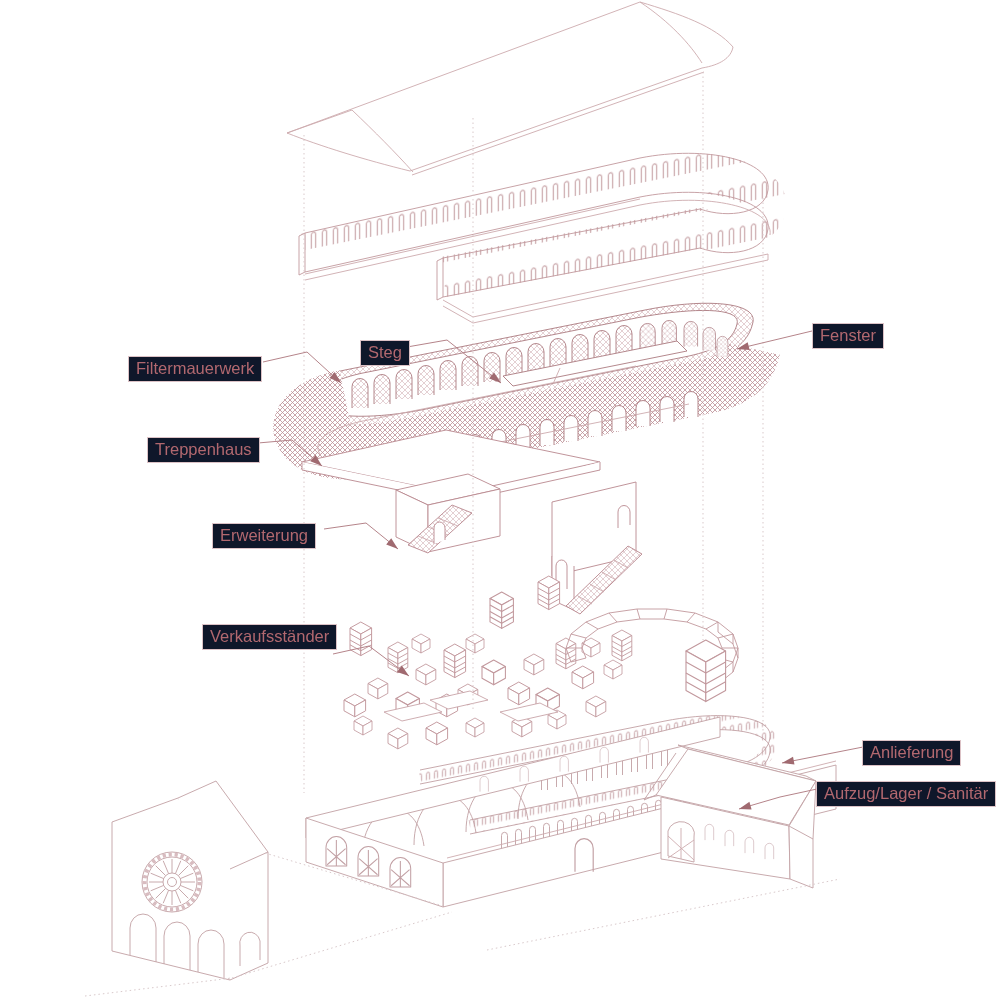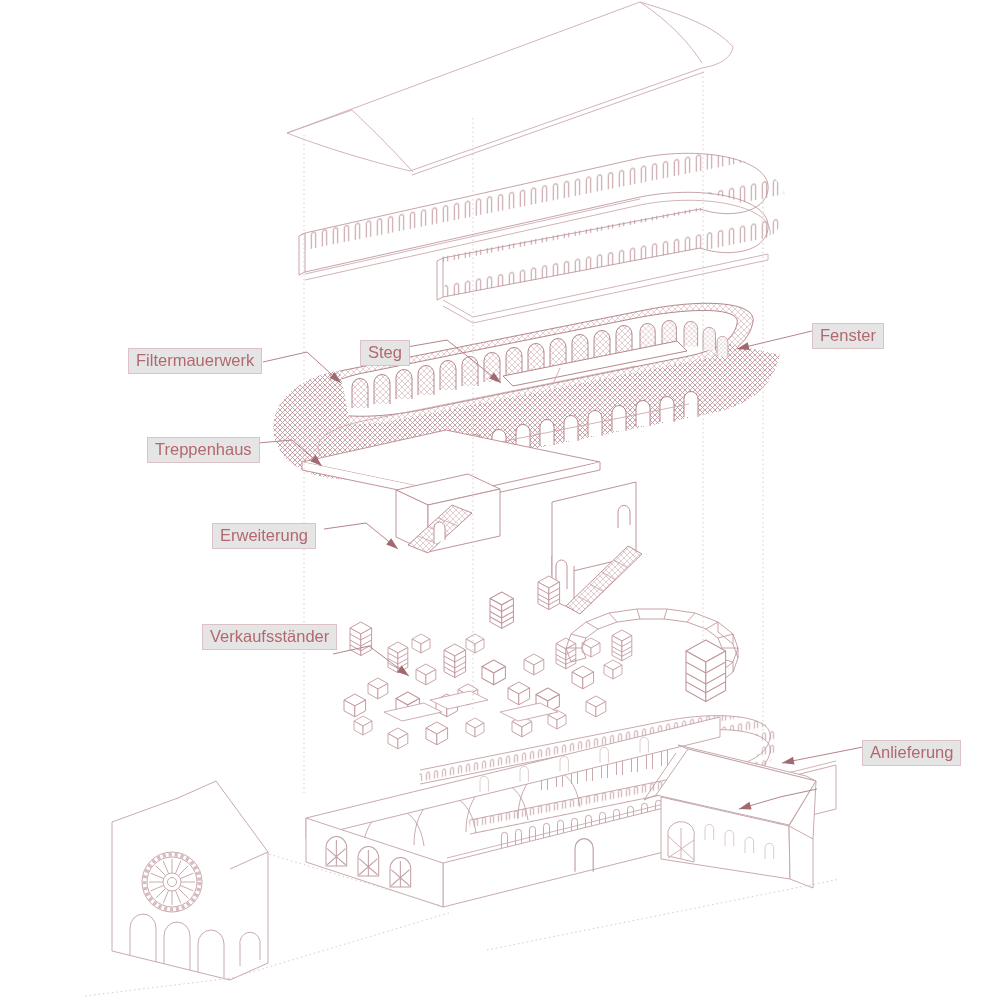--- a/index.html
+++ b/index.html
@@ -3,21 +3,21 @@
 <meta charset="utf-8">
 <style>
   :root{
     --ink:#b9888e; --ink-light:#cdaaae; --ink-dark:#a87178;
     --label:#b2686f; --label-border:#dcc2c6; --guide:#d9c9cb;
   }
   html,body{margin:0;padding:0;background:#fff;}
   #stage{position:relative;width:1000px;height:1000px;background:#fff;overflow:hidden;
          font-family:"Liberation Sans", sans-serif;}
   #drawing{position:absolute;left:0;top:0;}
-  .label{position:absolute;background:#e5e5e5;border:1px solid var(--label-border);
+  .label{position:absolute;background:#0f172a;border:1px solid var(--label-border);
          color:var(--label);font-size:16.5px;line-height:1.25;padding:1px 7px 2px 7px;
          white-space:nowrap;}
 </style>
 </head>
 <body>
 
 <div id="stage">
 <svg id="drawing" width="1000" height="1000" viewBox="0 0 1000 1000" fill="none" stroke-linecap="butt" stroke-linejoin="round">
   <defs>
     <pattern id="patCross" width="5" height="5" patternUnits="userSpaceOnUse">
@@ -332,20 +332,21 @@
       <polygon points="737,349 747.7,342.3 749.6,350.1"></polygon>
       <polygon points="322,466 310.3,461.2 315.5,455.1"></polygon>
       <polygon points="398,549 386.2,544.5 391.2,538.3"></polygon>
       <polygon points="409,676 397,672 401.8,665.6"></polygon>
       <polygon points="782,763 793,756.8 794.5,764.6"></polygon>
       <polygon points="739,809 749.4,801.8 751.6,809.5"></polygon>
     </g>
   </g>
 </svg>
 
-  <div class="label" style="left:128px;top:348px">Filtermauerwerk</div>
+  <div class="label" style="left:128px;top:356px">Filtermauerwerk</div>
   <div class="label" style="left:360px;top:340px">Steg</div>
   <div class="label" style="left:812px;top:323px">Fenster</div>
   <div class="label" style="left:147px;top:437px">Treppenhaus</div>
   <div class="label" style="left:212px;top:523px">Erweiterung</div>
   <div class="label" style="left:202px;top:624px">Verkaufsständer</div>
   <div class="label" style="left:862px;top:740px">Anlieferung</div>
+  <div class="label" style="left:816px;top:781px">Aufzug/Lager / Sanitär</div>
 </div>
 
 </body></html>

